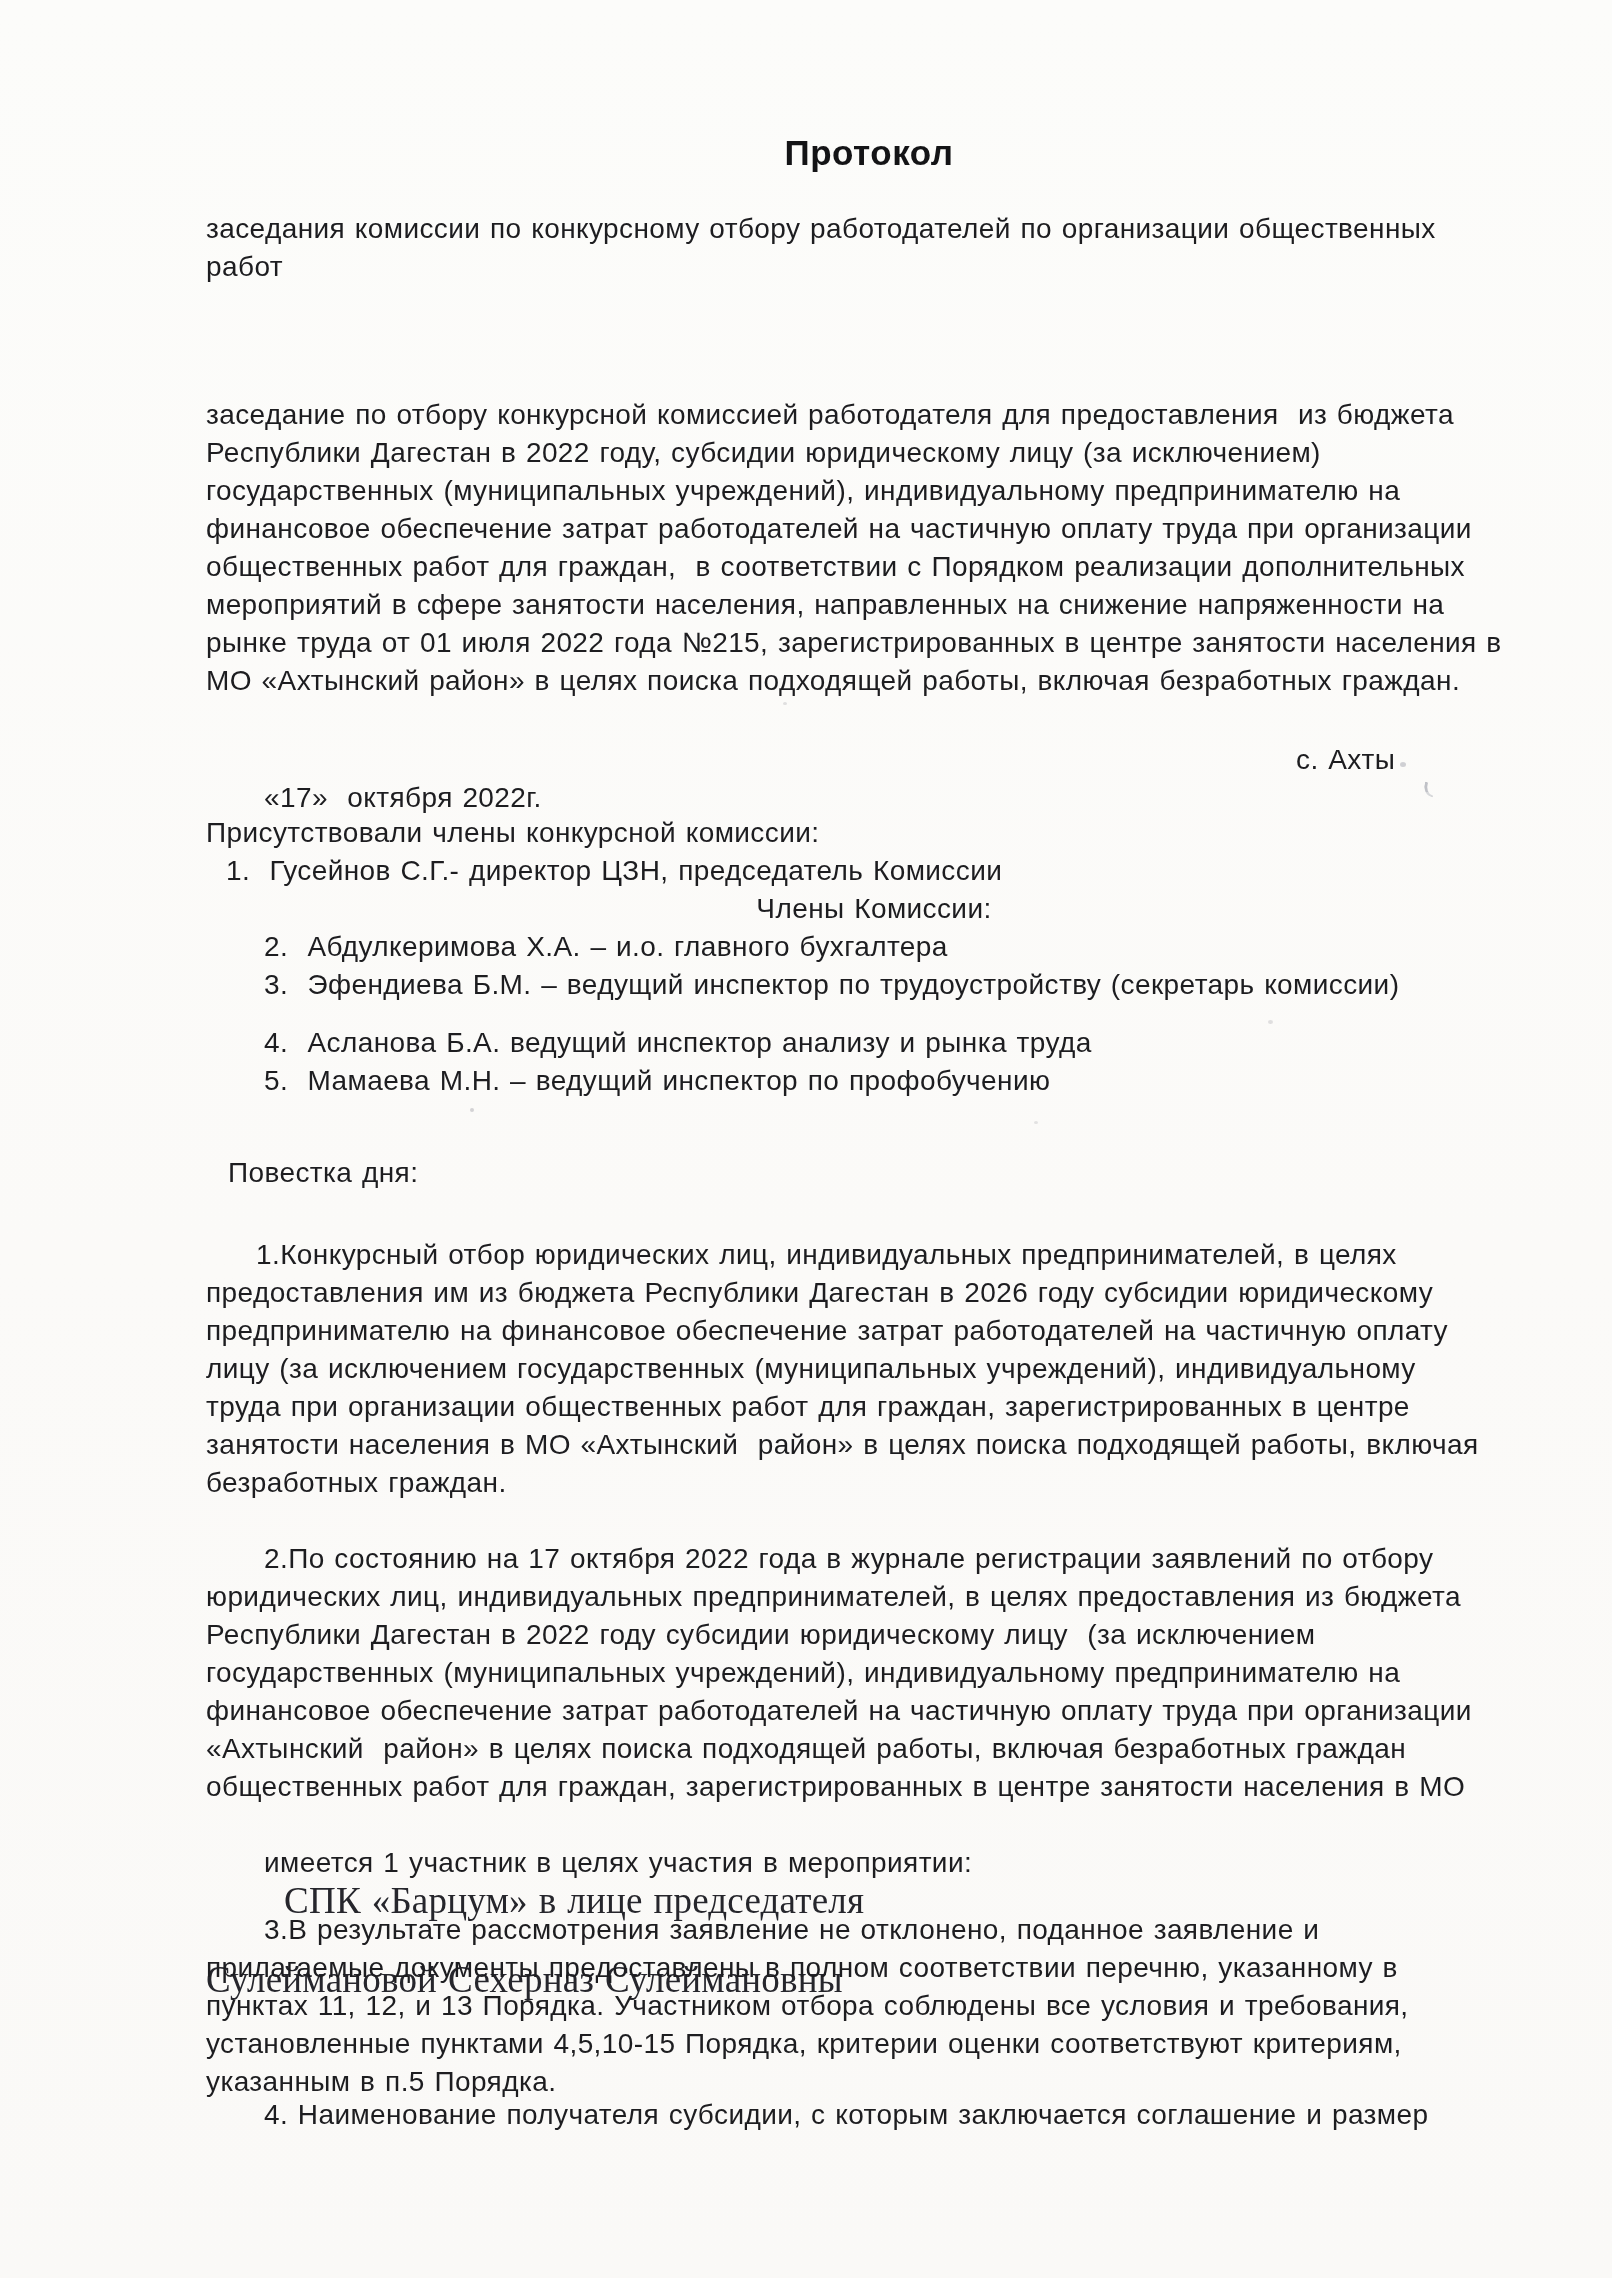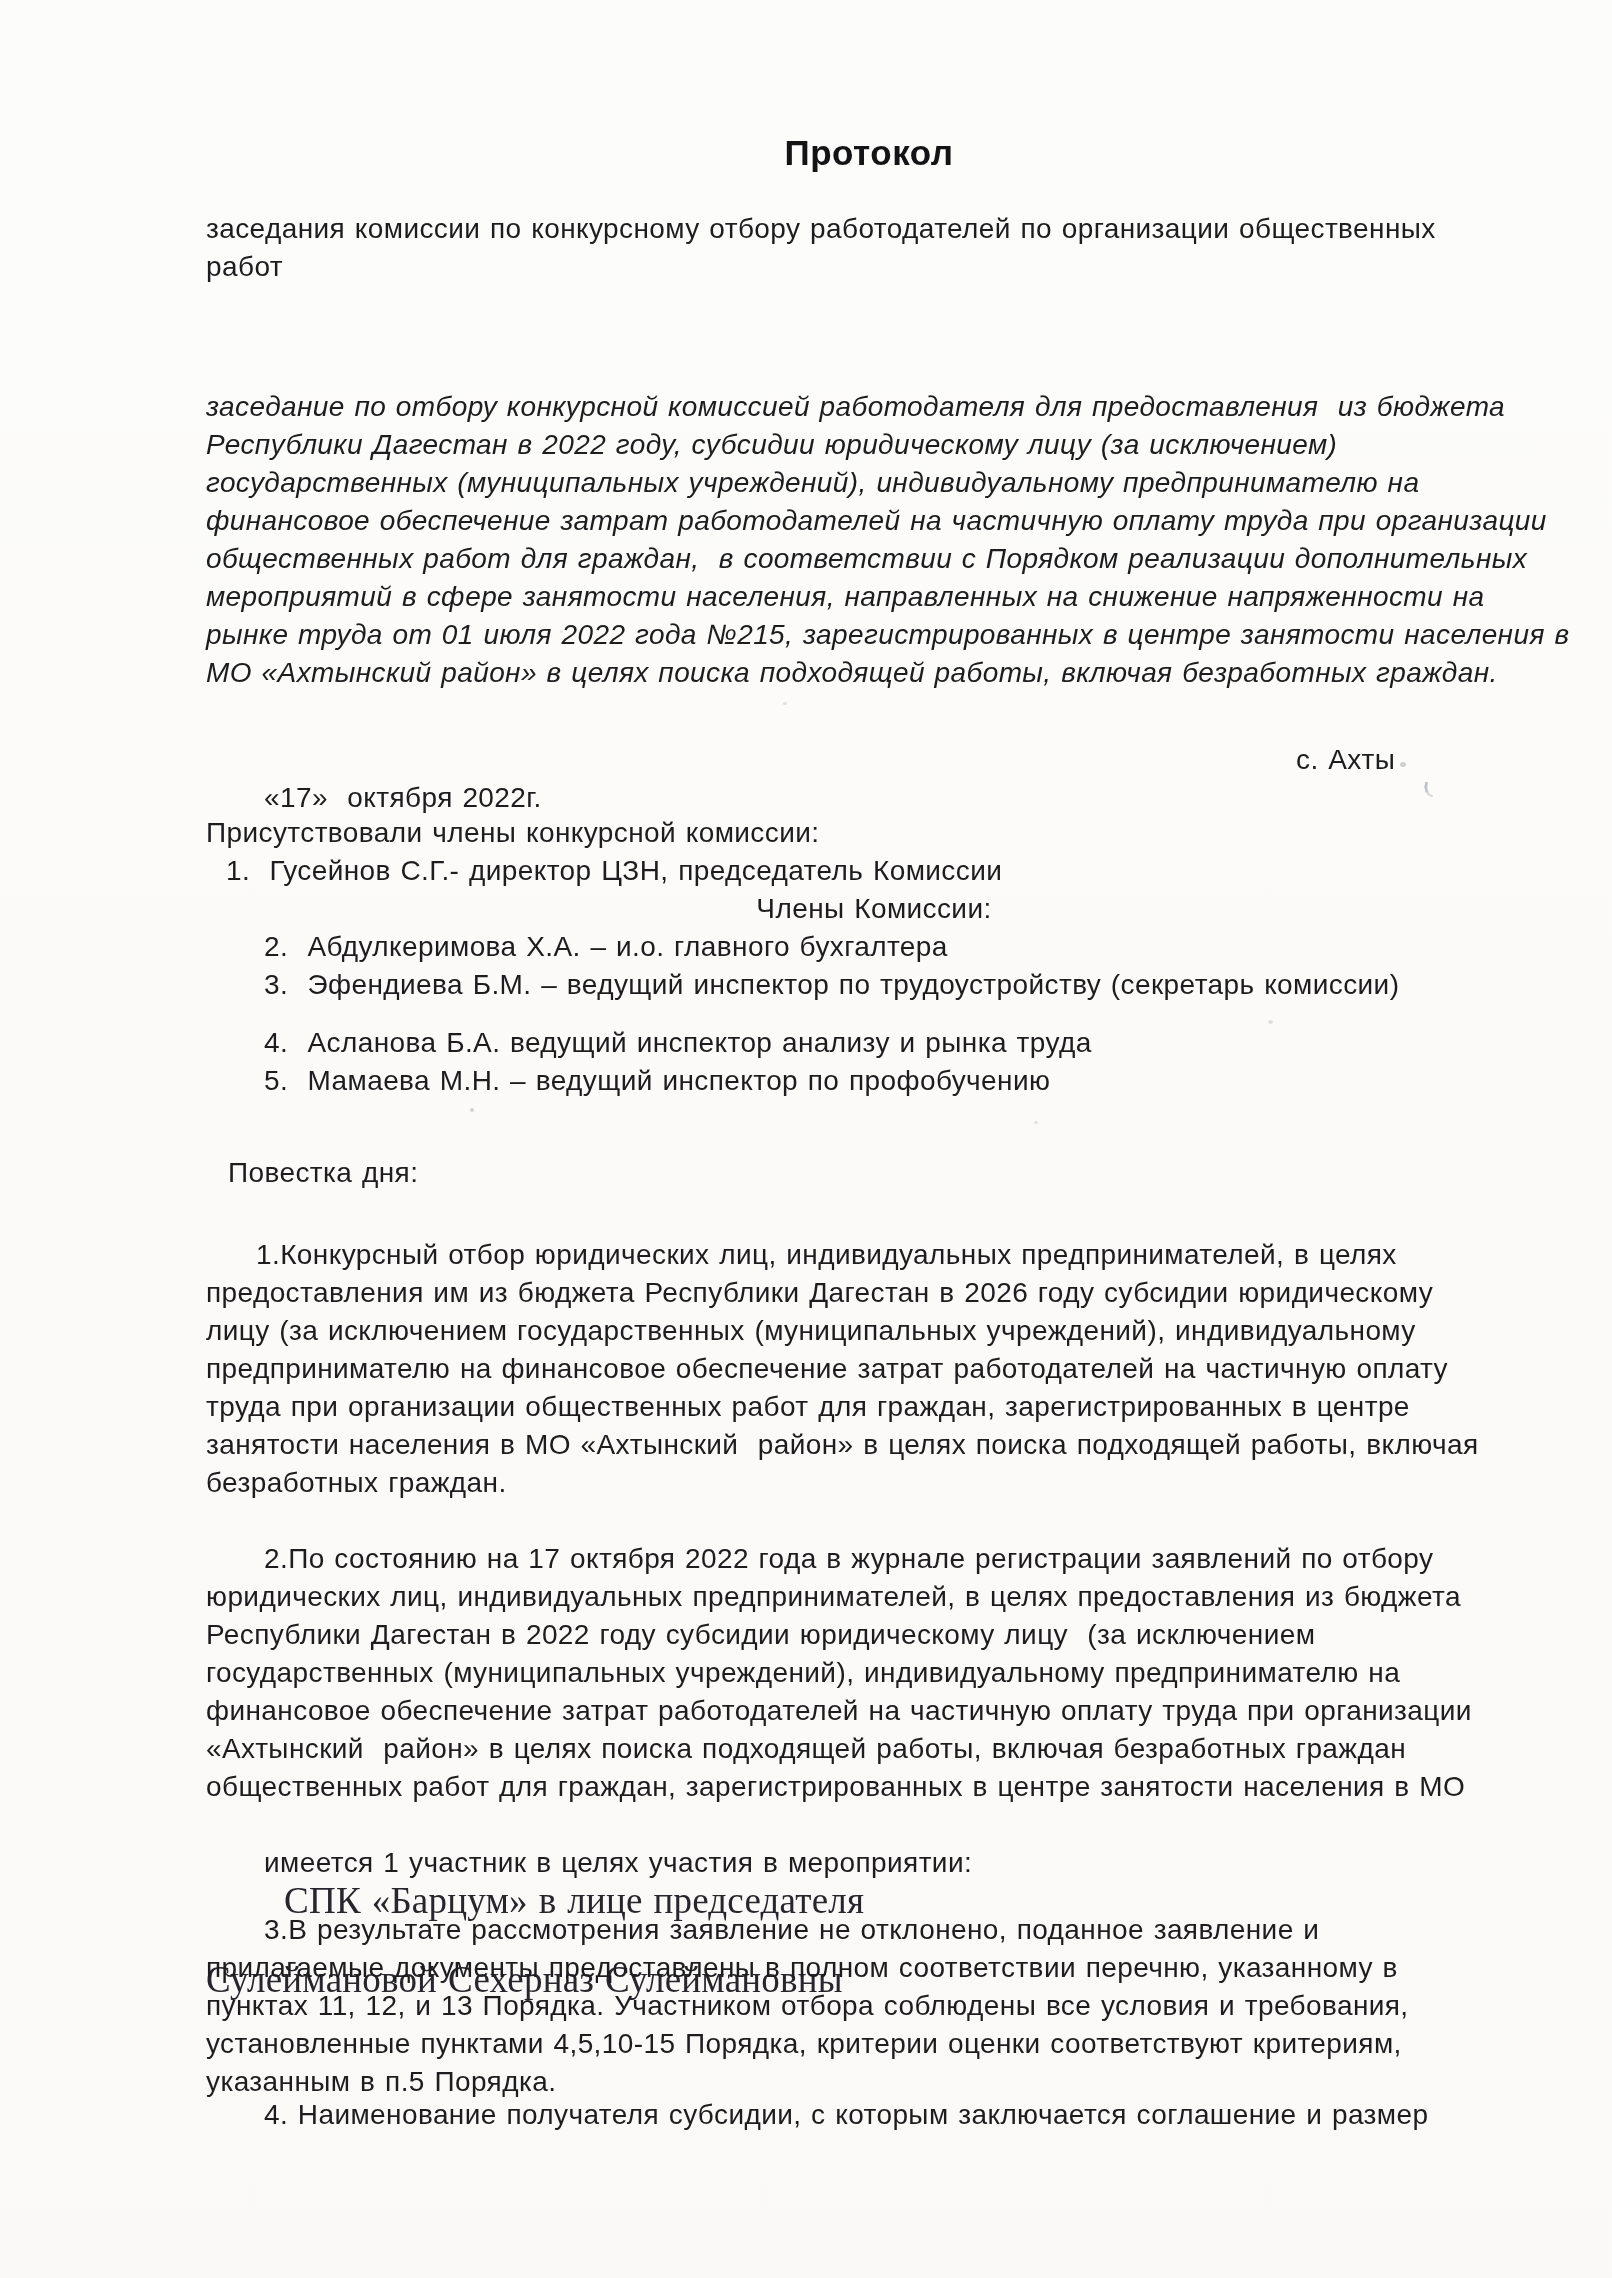--- a/index.html
+++ b/index.html
@@ -32,21 +32,21 @@
   .doc-title {
     top: 133px;
     text-align: center;
     font-weight: bold;
     font-size: 35px;
     letter-spacing: 0.5px;
     color: #141416;
     padding-left: 18px;
   }
   .heading-block    { top: 210px; }
-  .preamble-block   { top: 388px; font-style: italic; }
+  .preamble-block   { top: 396px; }
   .dateline-block   { top: 741px; }
   .attendees-block  { top: 814px; }
   .agenda-block     { top: 1154px; }
   .item1-block      { top: 1236px; }
   .item2-block      { top: 1540px; }
   .item3-block      { top: 1911px; }
   .item4-block      { top: 2096px; }
 
   .dateline { position: relative; }
   .dateline .place { position: absolute; left: 1090px; top: 0; }
@@ -124,22 +124,22 @@
     <div class="line ind-58">5.  Мамаева М.Н. – ведущий инспектор по профобучению</div>
   </div>
 
   <div class="col agenda-block">
     <div class="line ind-22">Повестка дня:</div>
   </div>
 
   <div class="col item1-block">
     <div class="line fi-50">1.Конкурсный отбор юридических лиц, индивидуальных предпринимателей, в целях</div>
     <div class="line">предоставления им из бюджета Республики Дагестан в 2026 году субсидии юридическому</div>
+    <div class="line">предпринимателю на финансовое обеспечение затрат работодателей на частичную оплату</div>
     <div class="line">лицу (за исключением государственных (муниципальных учреждений), индивидуальному</div>
-    <div class="line">предпринимателю на финансовое обеспечение затрат работодателей на частичную оплату</div>
     <div class="line">труда при организации общественных работ для граждан, зарегистрированных в центре</div>
     <div class="line">занятости населения в МО «Ахтынский  район» в целях поиска подходящей работы, включая</div>
     <div class="line">безработных граждан.</div>
   </div>
 
   <div class="col item2-block">
     <div class="line fi-58">2.По состоянию на 17 октября 2022 года в журнале регистрации заявлений по отбору</div>
     <div class="line">юридических лиц, индивидуальных предпринимателей, в целях предоставления из бюджета</div>
     <div class="line">Республики Дагестан в 2022 году субсидии юридическому лицу  (за исключением</div>
     <div class="line">государственных (муниципальных учреждений), индивидуальному предпринимателю на</div>

